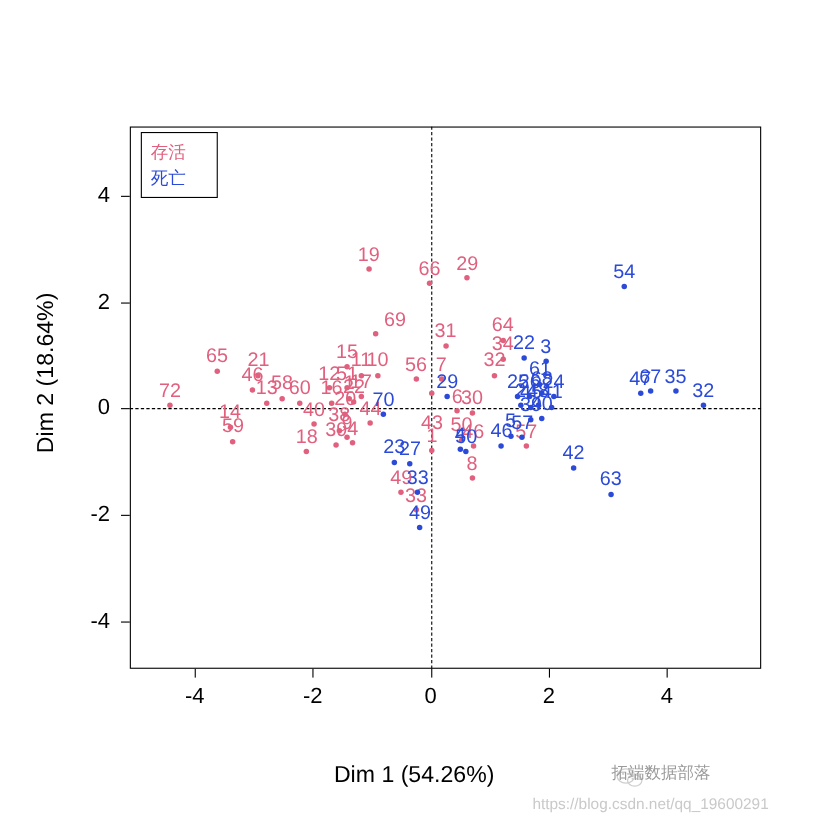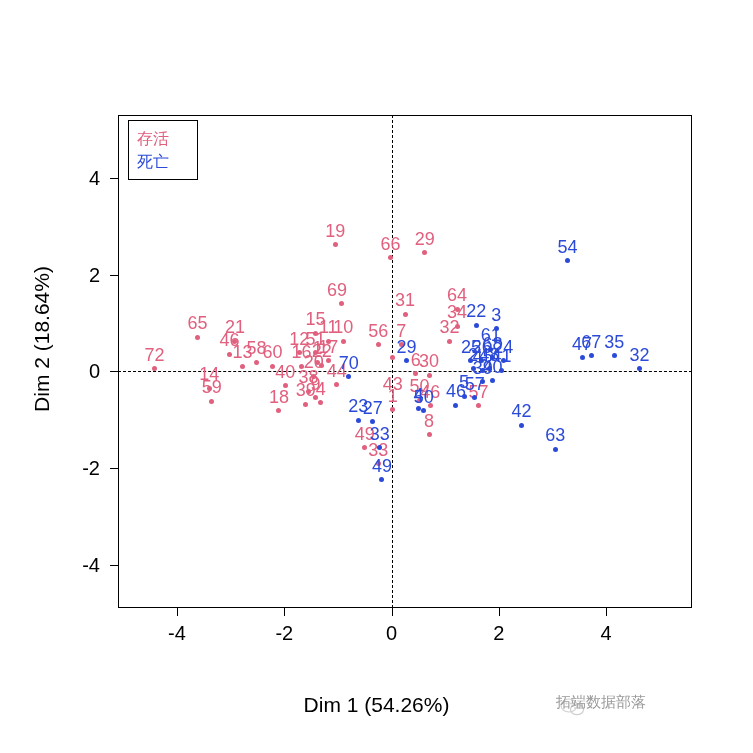--- a/index.html
+++ b/index.html
@@ -185,21 +185,21 @@
     <div class="gridline h" id="hline" style="top: 256.167px;"></div>
     <div class="gridline v" id="vline" style="left: 273.589px;"></div>
     <div id="points-layer">
         <div class="pt bg-survived" style="left: 217.262px; top: 129.533px;"></div>
         <div class="lbl c-survived" style="left: 217.262px; top: 124.533px;">19</div>
         <div class="pt bg-survived" style="left: 272.516px; top: 142.583px;"></div>
         <div class="lbl c-survived" style="left: 272.516px; top: 137.583px; text-align: center;">66</div>
         <div class="pt bg-survived" style="left: 306.849px; top: 137.75px;"></div>
         <div class="lbl c-survived" style="left: 306.849px; top: 132.75px;">29</div>
         <div class="pt bg-survived" style="left: 223.699px; top: 188.5px;"></div>
-        <div class="lbl c-survived" style="left: 219px; top: 183.5px;">69</div>
+        <div class="lbl c-survived" style="left: 241px; top: 183.5px;">69</div>
         <div class="pt bg-survived" style="left: 287px; top: 199.133px;"></div>
         <div class="lbl c-survived" style="left: 287px; top: 194.133px;">31</div>
         <div class="pt bg-survived" style="left: 339.036px; top: 194.3px;"></div>
         <div class="lbl c-survived" style="left: 339.036px; top: 189.3px;">64</div>
         <div class="pt bg-survived" style="left: 339.036px; top: 211.217px;"></div>
         <div class="lbl c-survived" style="left: 339.036px; top: 206.217px;">34</div>
         <div class="pt bg-survived" style="left: 79.3944px; top: 222.333px;"></div>
         <div class="lbl c-survived" style="left: 79.3944px; top: 217.333px; text-align: center;">65</div>
         <div class="pt bg-survived" style="left: 116.946px; top: 226.2px;"></div>
         <div class="lbl c-survived" style="left: 116.946px; top: 221.2px;">21</div>
@@ -377,14 +377,15 @@
 
   <svg id="wechat-icon" viewBox="0 0 26 20">
     <ellipse cx="9" cy="8.5" rx="8" ry="6.5" fill="none" stroke="#cfcfcf" stroke-width="1.2"></ellipse>
     <circle cx="6.5" cy="6.5" r="1.1" fill="#cfcfcf"></circle>
     <circle cx="11" cy="6.5" r="1.1" fill="#cfcfcf"></circle>
     <ellipse cx="17" cy="12.5" rx="6.5" ry="5.2" fill="none" stroke="#cfcfcf" stroke-width="1.2"></ellipse>
     <circle cx="15" cy="11" r="0.9" fill="#cfcfcf"></circle>
     <circle cx="19" cy="11" r="0.9" fill="#cfcfcf"></circle>
   </svg>
   <div id="watermark">拓端数据部落</div>
+  <div id="watermark-url">https://blog.csdn.net/qq_19600291</div>
 
 </div>
 
 </body></html>

